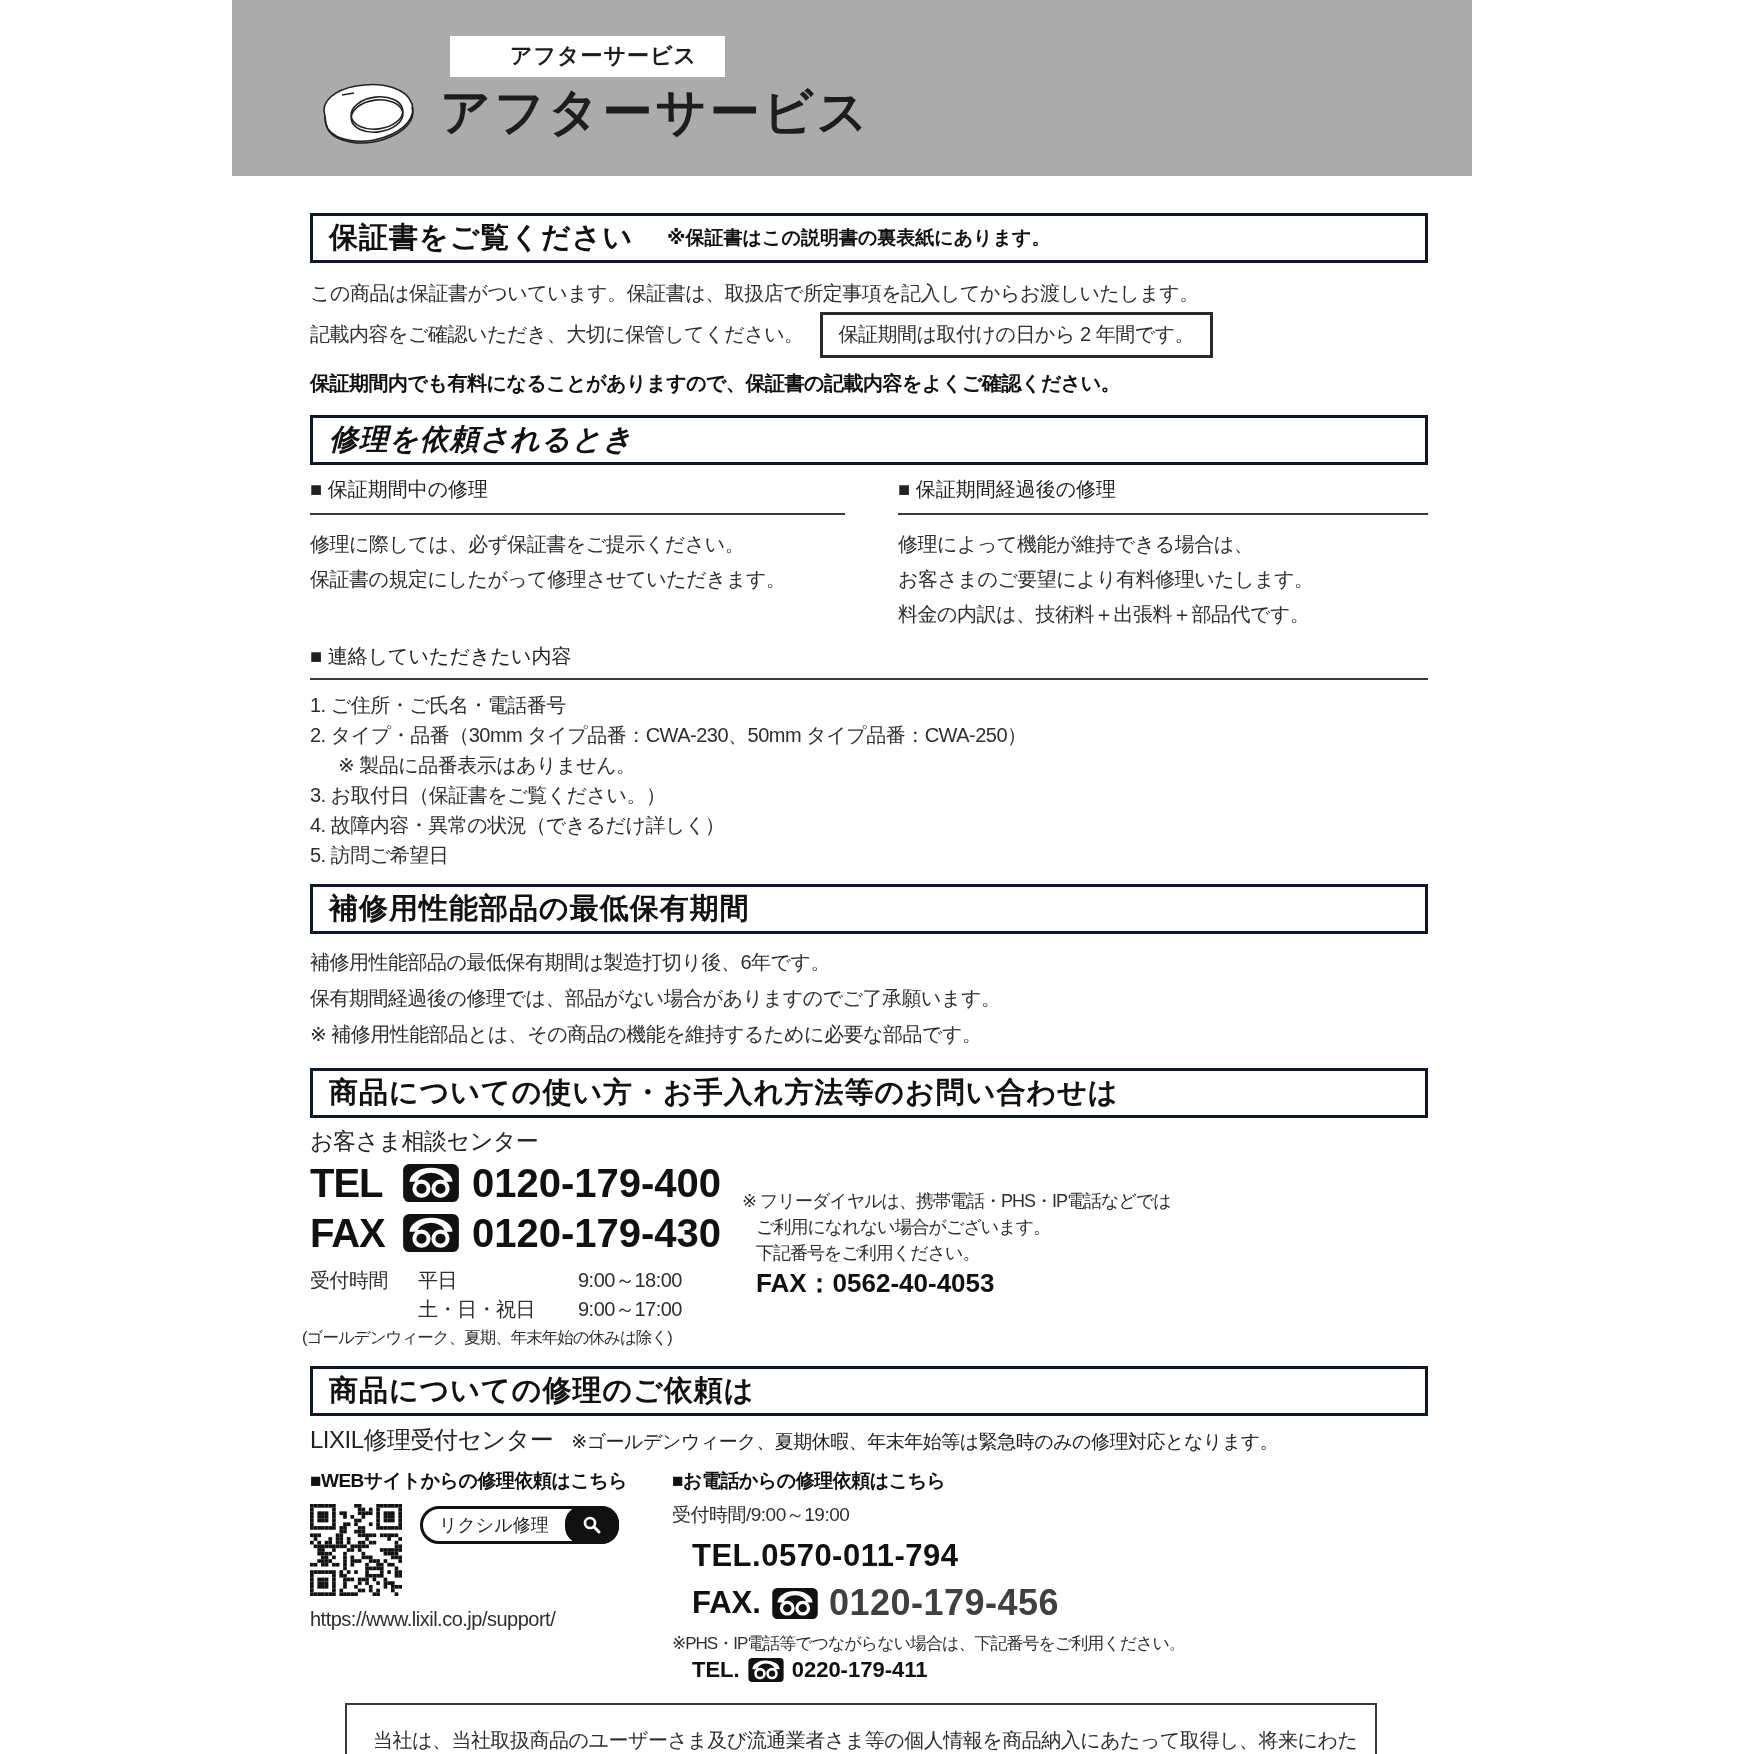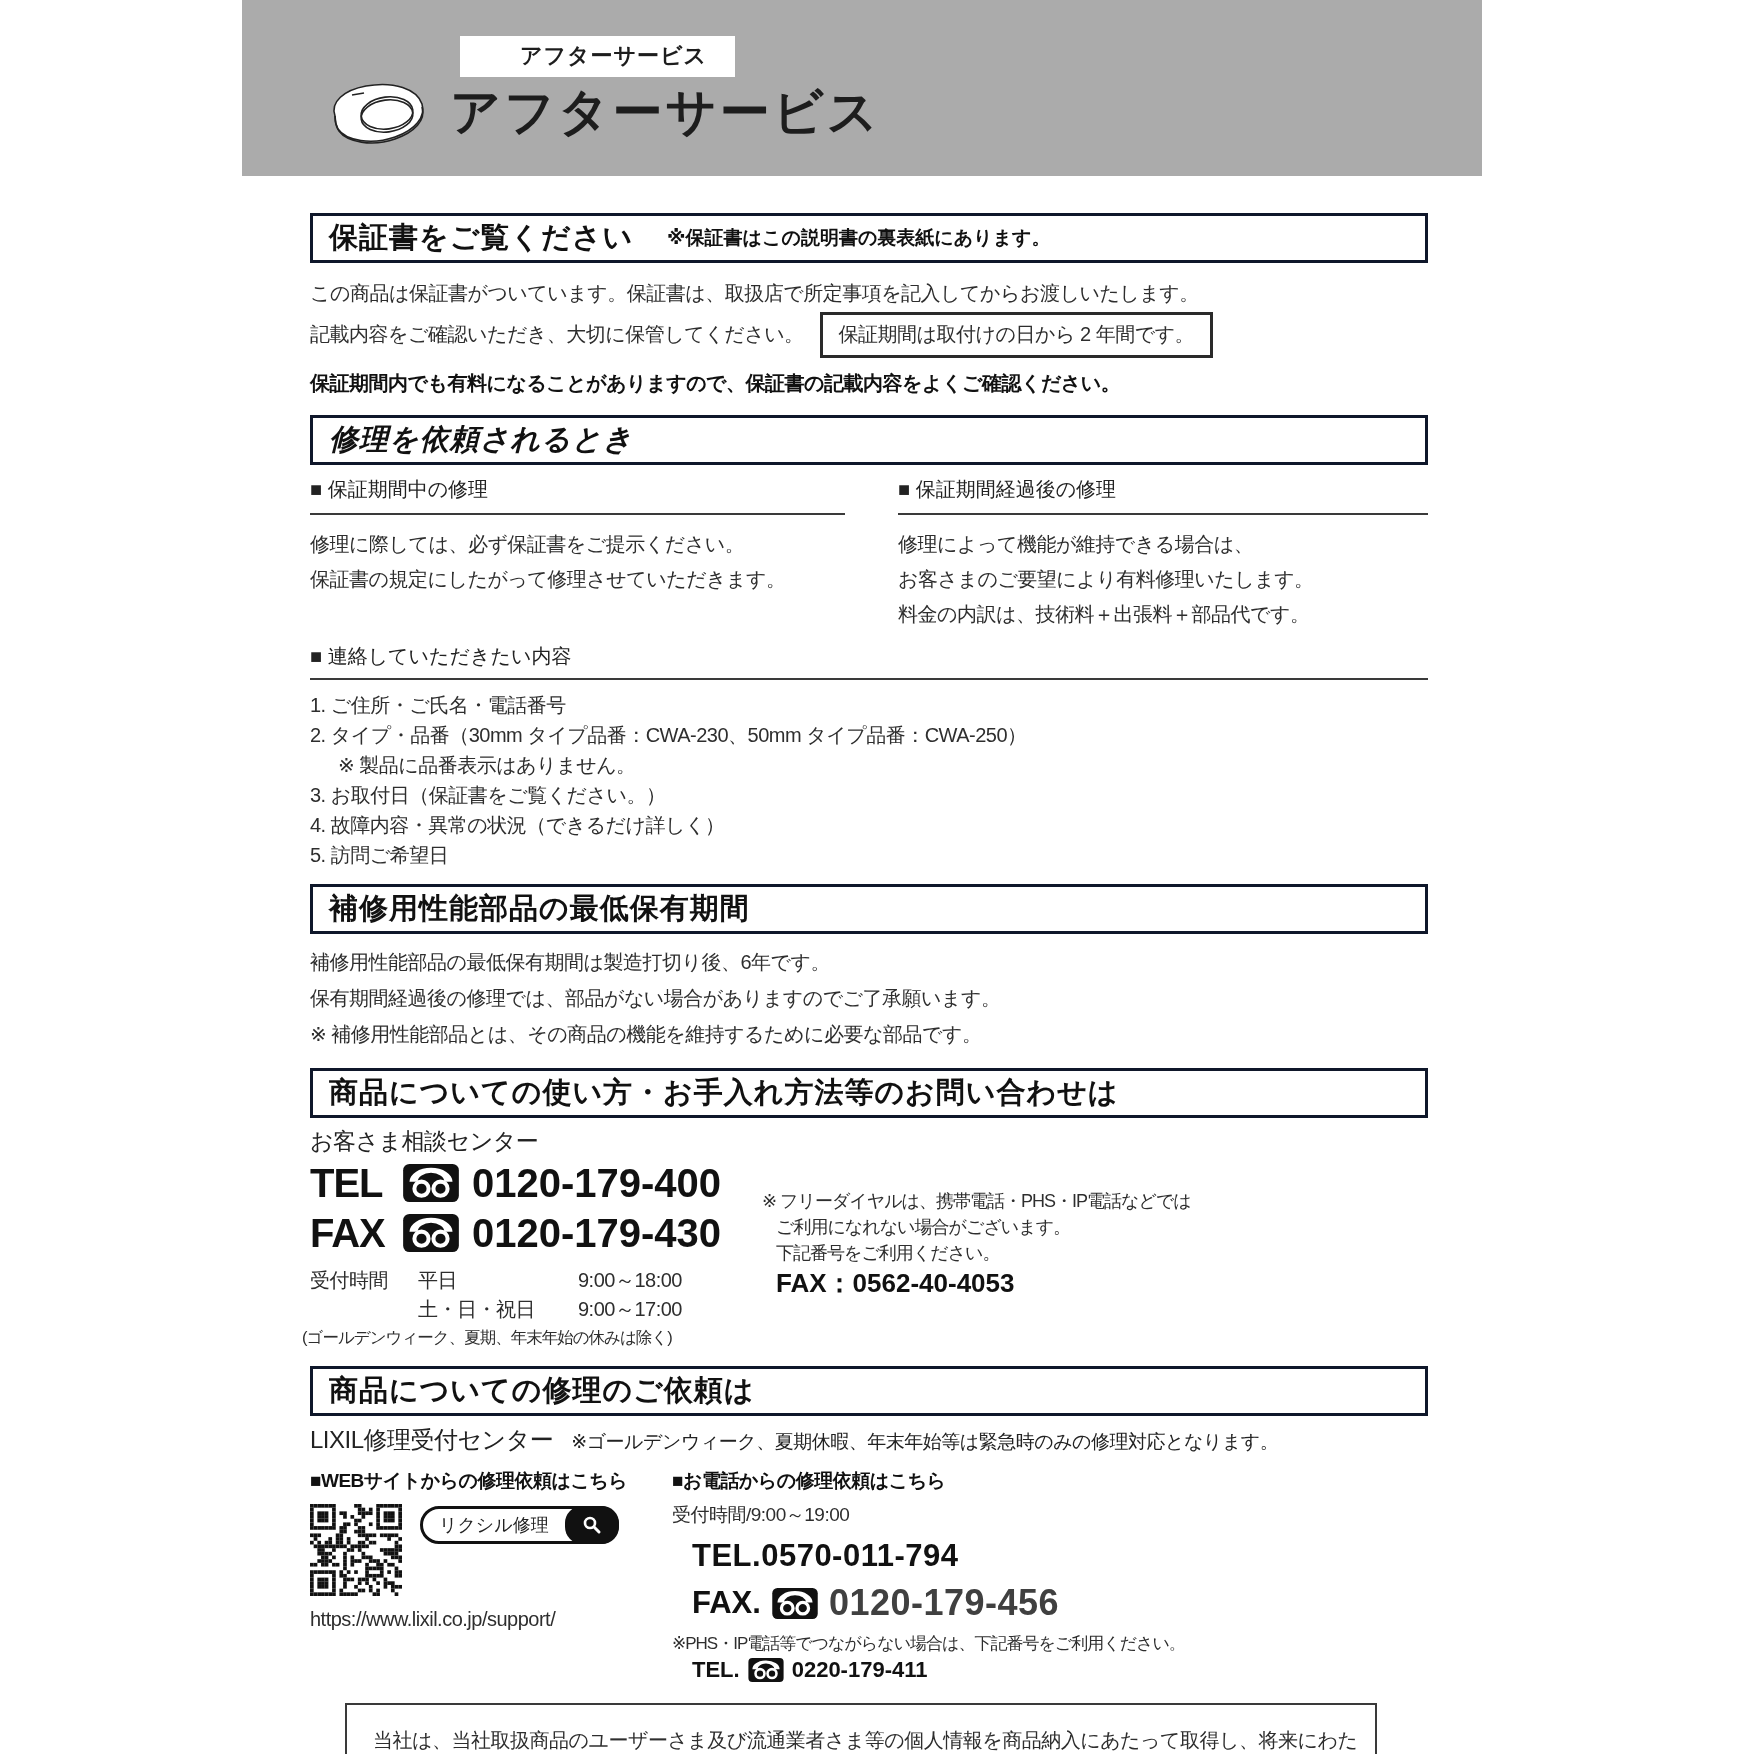--- a/index.html
+++ b/index.html
@@ -1,21 +1,21 @@
 <!DOCTYPE html>
 <html lang="ja"><head>
 <meta charset="utf-8">
 <style>
   * { margin:0; padding:0; box-sizing:border-box; }
   html,body { background:#ffffff; }
   body { font-family:"Liberation Sans","DejaVu Sans",sans-serif; color:#2e2e2e; }
   .page { position:relative; width:1754px; height:1754px; background:#fff; overflow:hidden; }
 
   
-  .banner { position:absolute; left:242px; top:0; width:1240px; height:176px; background:#ababab; }
+  .banner { position:absolute; left:232px; top:0; width:1240px; height:176px; background:#ababab; }
   .tab { position:absolute; left:218px; top:36px; background:#fff; padding:5px 28px 6px 60px;
          font-size:22px; font-weight:bold; color:#1d1d1d; letter-spacing:1px; }
   .title-row { position:absolute; left:80px; top:78px; display:flex; align-items:center; gap:18px; }
   .seat-icon { width:110px; height:68px; }
   .page-title { font-size:50px; font-weight:bold; color:#1d1d1d; letter-spacing:3px; }
 
   
   .content { position:absolute; left:310px; top:213px; width:1118px; }
 
   .sec-box { border:3px solid #0f172a; height:50px; display:flex; align-items:center;
@@ -48,21 +48,21 @@
   .center-name { font-size:23px; line-height:30px; color:#222; letter-spacing:-0.5px; }
   .big-row { display:flex; align-items:center; margin-top:4px; height:46px; }
   .big-label { font-size:40px; font-weight:bold; color:#111; width:92px; letter-spacing:-1px; }
   .freedial { width:58px; height:38px; flex:none; }
   .big-number { font-size:40px; font-weight:bold; color:#111; margin-left:12px; letter-spacing:0px; }
   .hours { margin-top:10px; font-size:20px; letter-spacing:-0.5px; }
   .h-row { line-height:29px; }
   .h-label { display:inline-block; width:108px; }
   .h-day { display:inline-block; width:160px; }
   .hours-note { font-size:16.5px; line-height:26px; letter-spacing:-1px; margin-left:-8px; }
-  .side-note { position:absolute; left:452px; top:62px; width:640px; }
+  .side-note { position:absolute; left:432px; top:62px; width:640px; }
   .side-note .n1 { font-size:18px; line-height:26px; letter-spacing:-1px; }
   .side-note .n2 { font-size:18px; line-height:26px; letter-spacing:-1px; padding-left:14px; }
   .alt-tel { font-size:26px; font-weight:bold; color:#111; line-height:34px; margin-top:6px; padding-left:14px; letter-spacing:0; }
   .alt-fax { font-size:26px; font-weight:bold; color:#111; line-height:34px; padding-left:14px; }
 
   .lixil-row { display:flex; align-items:baseline; gap:18px; margin-top:8px; }
   .lixil-name { font-size:24px; color:#222; letter-spacing:-0.5px; }
   .lixil-note { font-size:19px; color:#222; letter-spacing:-0.5px; }
 
   .repair-cols { display:flex; margin-top:12px; }

